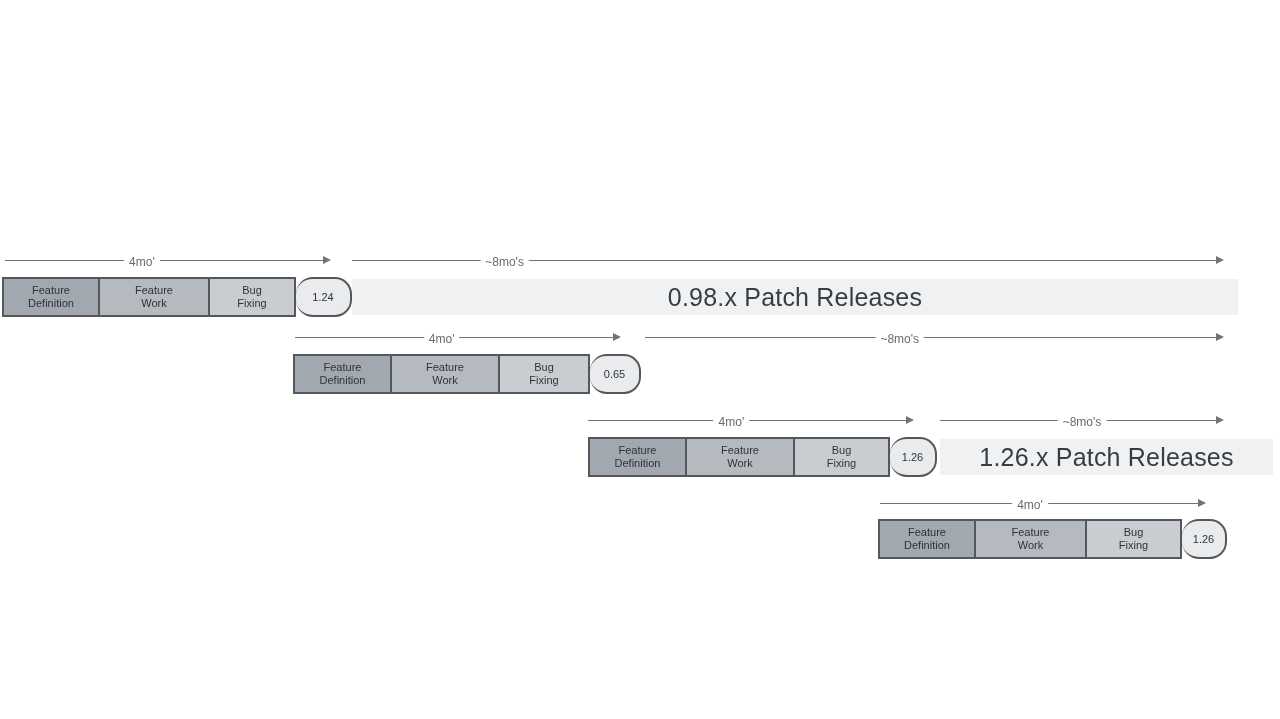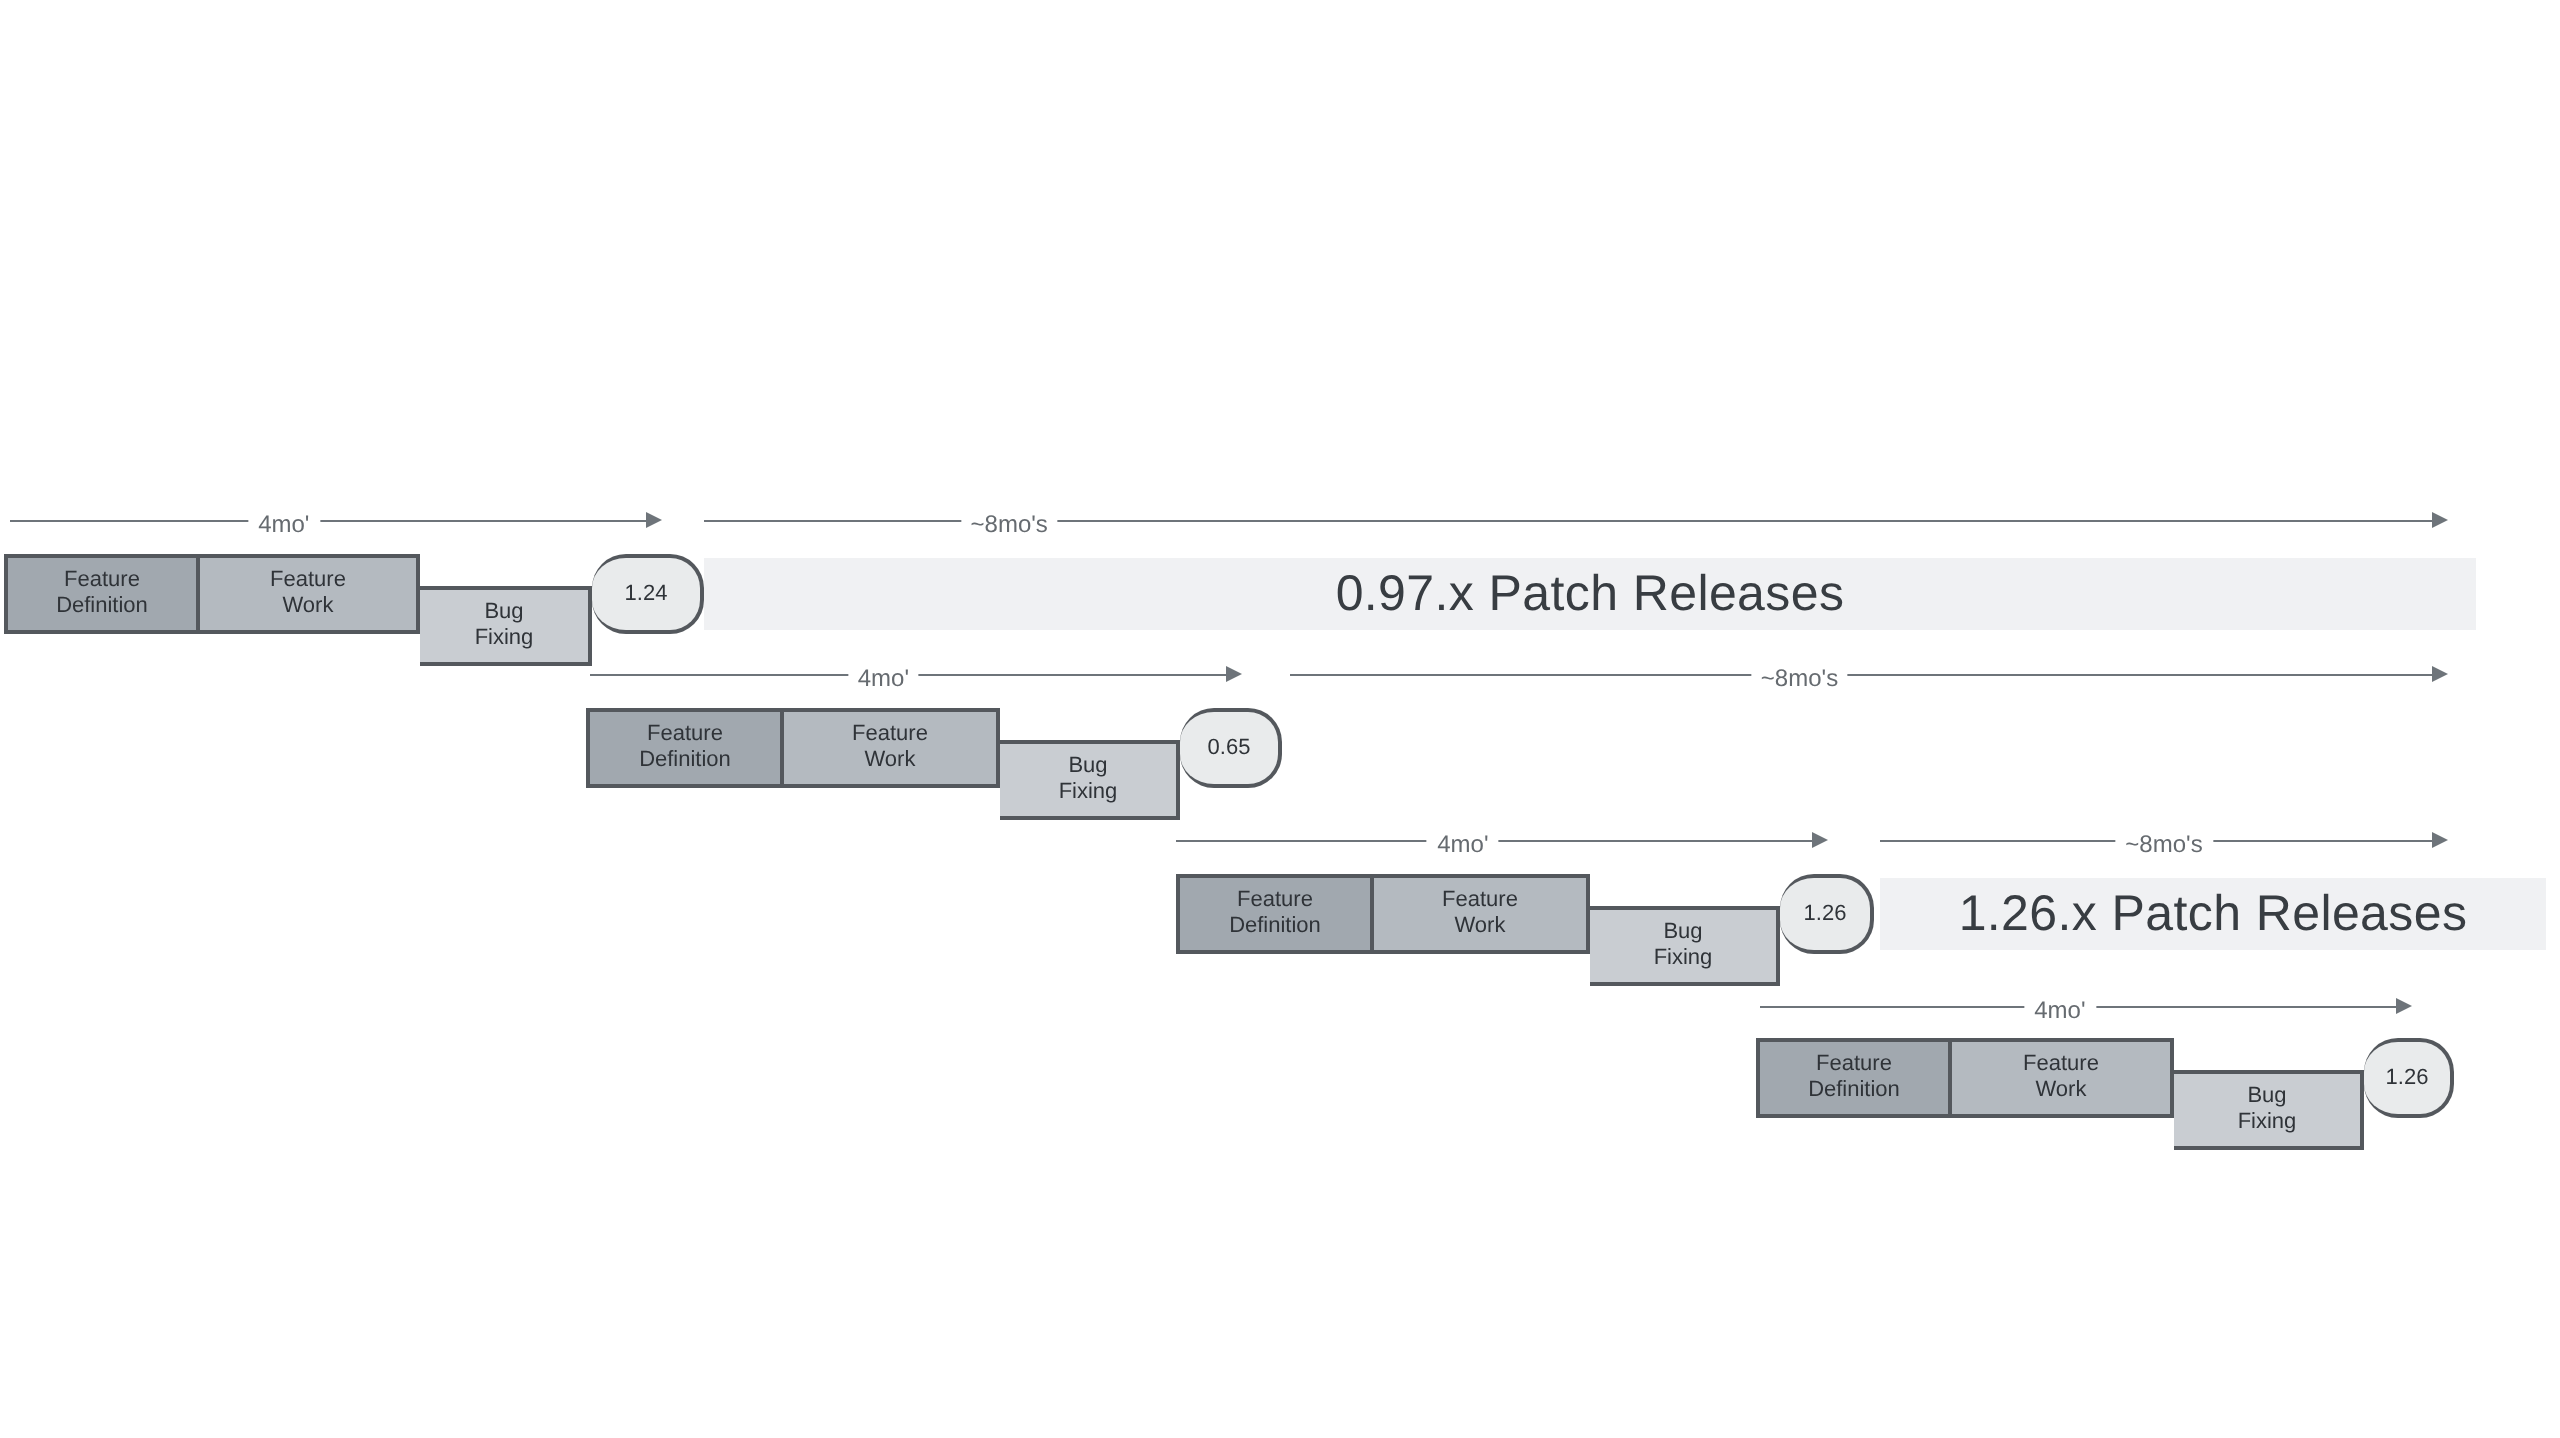--- a/index.html
+++ b/index.html
@@ -11,21 +11,21 @@
   .box{
     position:absolute;height:40px;box-sizing:border-box;
     border:2px solid #54585d;
     display:flex;align-items:center;justify-content:center;
     text-align:center;font-size:11px;line-height:13px;color:#2f3338;
     white-space:pre-line;
   }
   .nl{border-left:0;}
   .fd{background:#a1a8af;}
   .fw{background:#b4bac0;}
-  .bf{background:#c9cdd2;margin-top:16px;}
+  .bf{background:#c9cdd2;}
   .ver{background:#e9ebec;border-radius:17px;}
   
   .bar{
     position:absolute;height:36px;background:#f0f1f3;
     display:flex;align-items:center;justify-content:center;
     font-size:25px;color:#383d42;letter-spacing:.2px;
   }
   
   .arrow{position:absolute;height:14px;}
   .arrow .line{position:absolute;left:0;right:3px;top:6px;height:0;border-top:1.5px solid #6e747a;}
@@ -53,21 +53,21 @@
     <span class="head"></span>
     <span class="label" style="left:17.5%">~8mo's</span>
   </div>
   <div class="box fd" style="left:2px;top:277px;width:98px">Feature
 Definition</div>
   <div class="box fw nl" style="left:100px;top:277px;width:110px">Feature
 Work</div>
   <div class="box bf nl" style="left:210px;top:277px;width:86px">Bug
 Fixing</div>
   <div class="box ver nl" style="left:296px;top:277px;width:56px">1.24</div>
-  <div class="bar" style="left:352px;top:279px;width:886px">0.97.x Patch Releases</div>
+  <div class="bar" style="left:352px;top:279px;width:886px">0.98.x Patch Releases</div>
 
   <div class="arrow" style="left:295px;top:331px;width:326px">
     <span class="line"></span>
     <span class="head"></span>
     <span class="label" style="left:45%">4mo'</span>
   </div>
   <div class="arrow" style="left:645px;top:331px;width:579px">
     <span class="line"></span>
     <span class="head"></span>
     <span class="label" style="left:44%">~8mo's</span>

